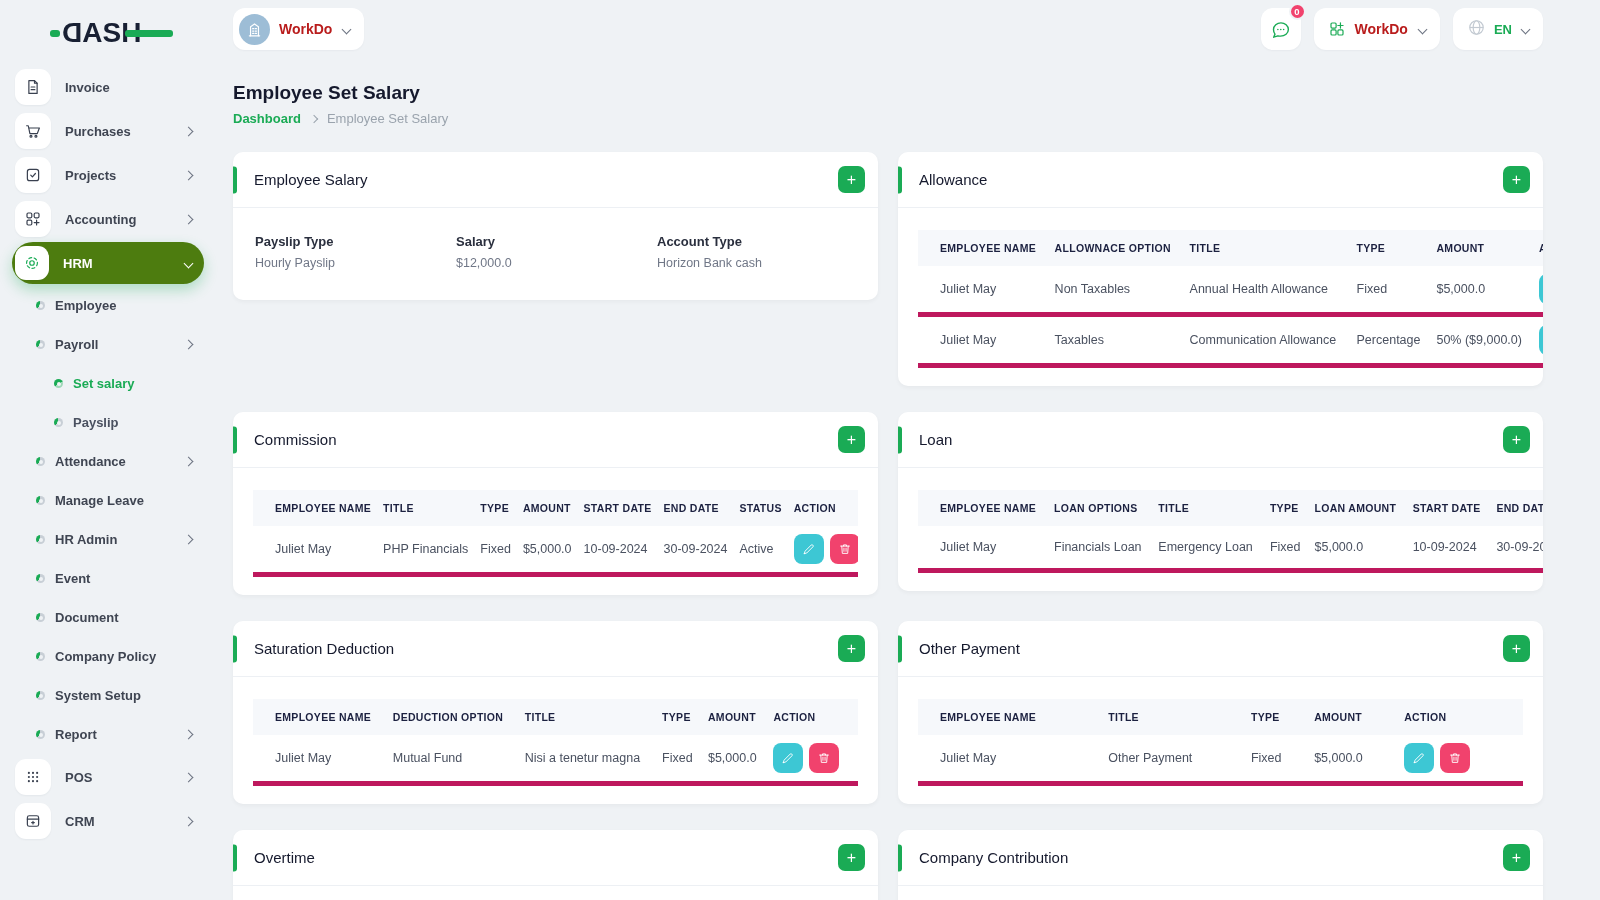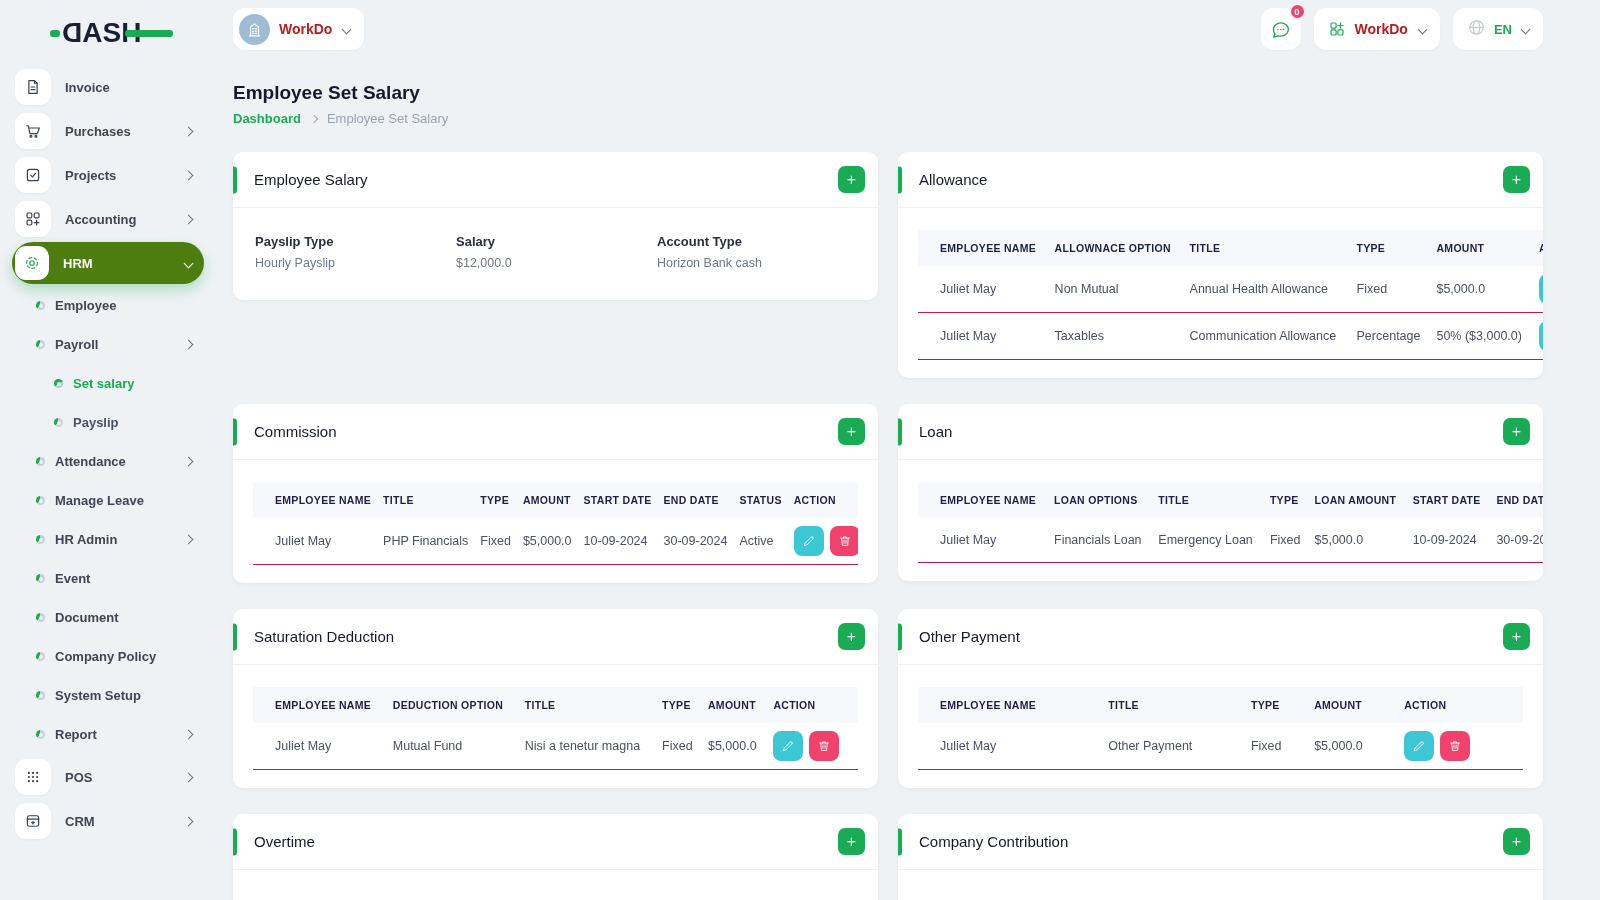--- a/index.html
+++ b/index.html
@@ -72,21 +72,21 @@
 
   .es-body { display:flex; padding:26px 20px 30px 22px; }
   .es-field { width:202px; }
   .es-label { font-size:13px; font-weight:700; color:#2a2f3e; margin-bottom:7px; }
   .es-value { font-size:12.5px; color:#707787; }
 
   .table-wrap { margin:22px 20px 18px 20px; overflow:hidden; }
   .table-wrap.clip { margin-right:0; }
   table { border-collapse:collapse; white-space:nowrap; width:100%; }
   thead th { background:#f6f8fb; font-size:10.5px; font-weight:700; color:#1c2140; letter-spacing:.3px; text-align:left; padding:12px 6px; text-transform:uppercase; }
-  tbody td { font-size:12.5px; color:#4a5160; padding:8px 6px; border-bottom:1px solid #be185d; height:44px; }
+  tbody td { font-size:12.5px; color:#4a5160; padding:8px 6px; border-bottom:5px solid #be185d; height:44px; }
   th:first-child, td:first-child { padding-left:22px; }
   .card--allowance table { min-width:672px; }
   .card--loan table { min-width:652px; }
   .act-btn { width:30px; height:30px; border:none; border-radius:8px; color:#fff; display:inline-flex; align-items:center; justify-content:center; cursor:pointer; margin-right:6px; vertical-align:middle; }
   .act-btn svg { width:14px; height:14px; }
   .act-edit { background:#3dc7d4; }
   .act-delete { background:#f1426d; }
   .card--stub { min-height:175px; }
 </style>
 </head>
@@ -331,32 +331,32 @@
                 <th>ALLOWNACE OPTION</th>
                 <th>TITLE</th>
                 <th>TYPE</th>
                 <th>AMOUNT</th>
                 <th>ACTION</th>
               </tr>
             </thead>
             <tbody>
               <tr>
                 <td>Juliet May</td>
-                <td>Non Mutual</td>
+                <td>Non Taxables</td>
                 <td>Annual Health Allowance</td>
                 <td>Fixed</td>
                 <td>$5,000.0</td>
                 <td><button class="act-btn act-edit"></button></td>
               </tr>
               <tr>
                 <td>Juliet May</td>
                 <td>Taxables</td>
                 <td>Communication Allowance</td>
                 <td>Percentage</td>
-                <td>50% ($3,000.0)</td>
+                <td>50% ($9,000.0)</td>
                 <td><button class="act-btn act-edit"></button></td>
               </tr>
             </tbody>
           </table>
       </div>
     </section>
 
     <section class="card">
       <div class="card-header">
         <h2 class="card-title">Commission</h2>

